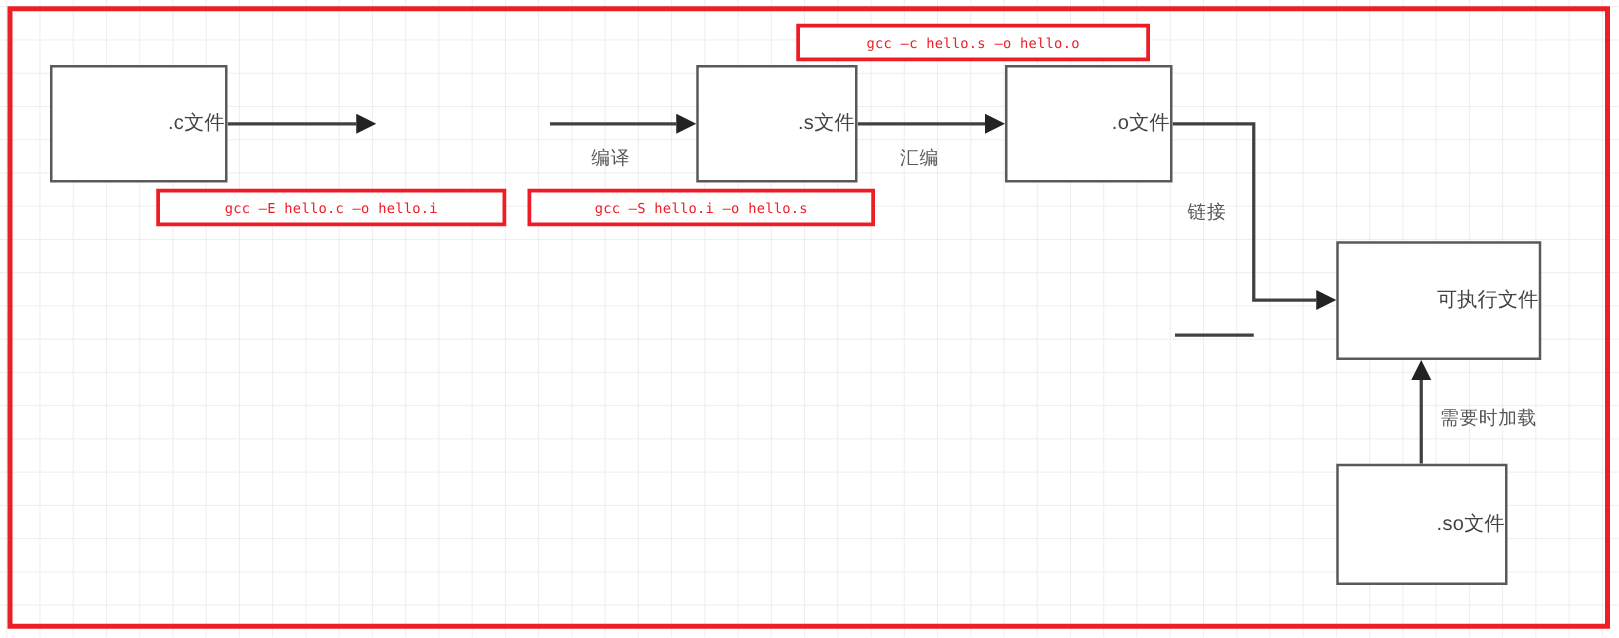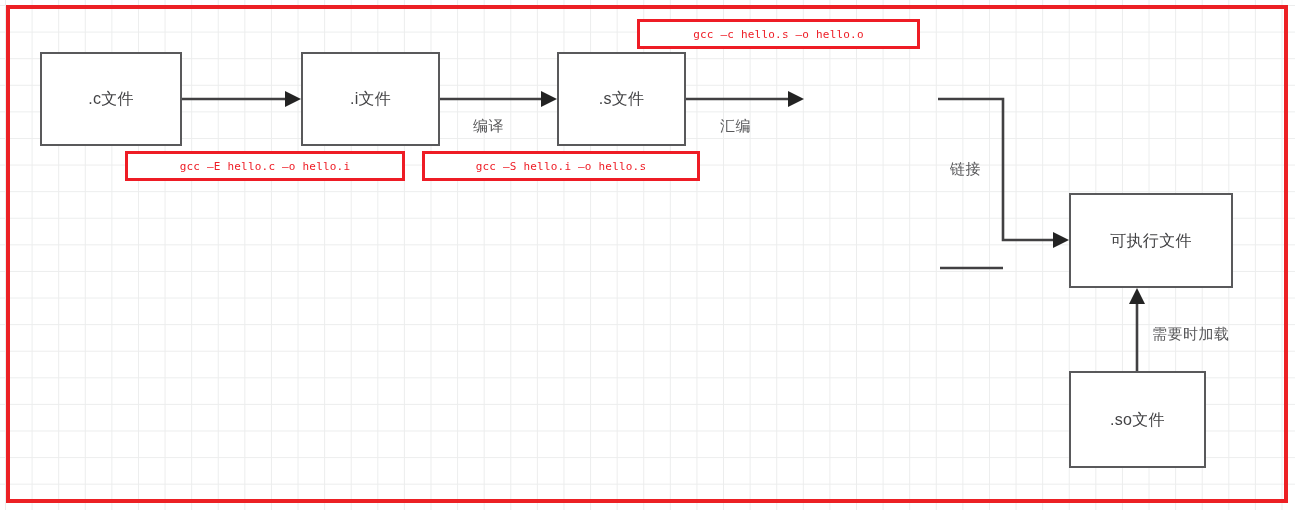--- a/index.html
+++ b/index.html
@@ -33,21 +33,21 @@
     box-sizing: border-box;
     pointer-events: none;
   }
   .node {
     position: absolute;
     box-sizing: border-box;
     background: #ffffff;
     border: 2.5px solid #59595b;
     display: flex;
     flex-direction: column;
-    align-items: center;
+    align-items: flex-end;
     justify-content: center;
     color: #434345;
     font-size: 16px;
     line-height: 1.45;
     text-align: center;
     letter-spacing: 0.3px;
   }
   .node .sub {
     font-size: 16px;
   }
@@ -112,28 +112,28 @@
     <path d="M 940 268 L 1003 268"></path>
 
     <line x1="1137" y1="371" x2="1137" y2="304"></line>
     <polygon points="1129,304 1137,288 1145,304"></polygon>
   </svg>
 
   <div class="node" style="left:40px; top:52px; width:142px; height:94px;">
     <span>.c文件</span>
   </div>
 
-  <div class="node" style="left:301px; top:52px; width:139px; height:94px;">
-    <span>.i文件</span>
-  </div>
 
   <div class="node" style="left:557px; top:52px; width:129px; height:94px;">
     <span>.s文件</span>
   </div>
 
+  <div class="node" style="left:804px; top:52px; width:134px; height:94px;">
+    <span>.o文件</span>
+  </div>
 
 
   <div class="node" style="left:1069px; top:193px; width:164px; height:95px;">
     <span>可执行文件</span>
   </div>
 
   <div class="node" style="left:1069px; top:371px; width:137px; height:97px;">
     <span>.so文件</span>
   </div>
 

